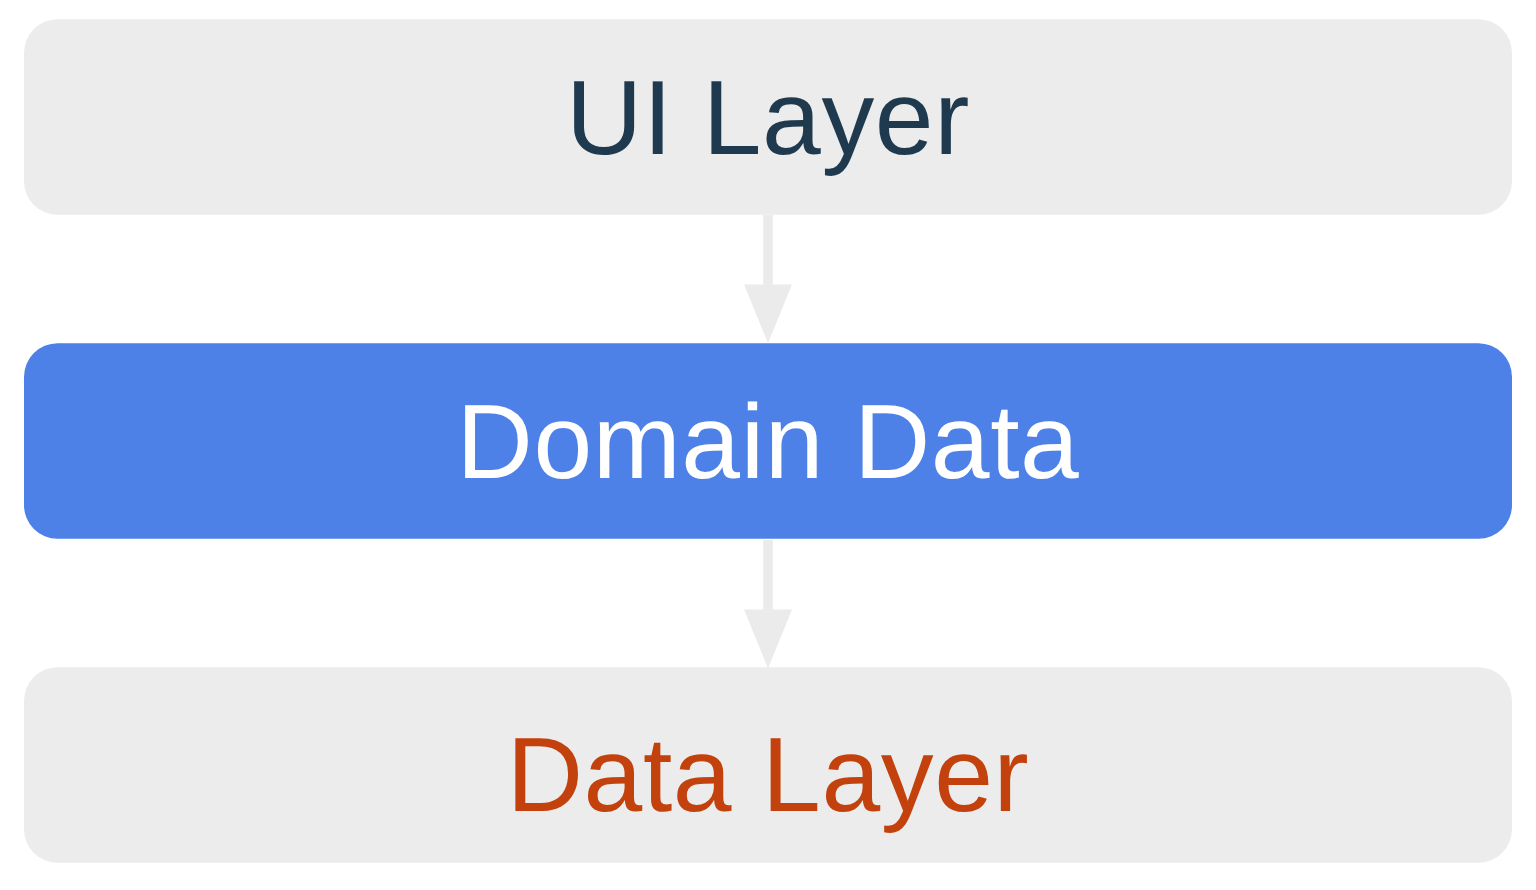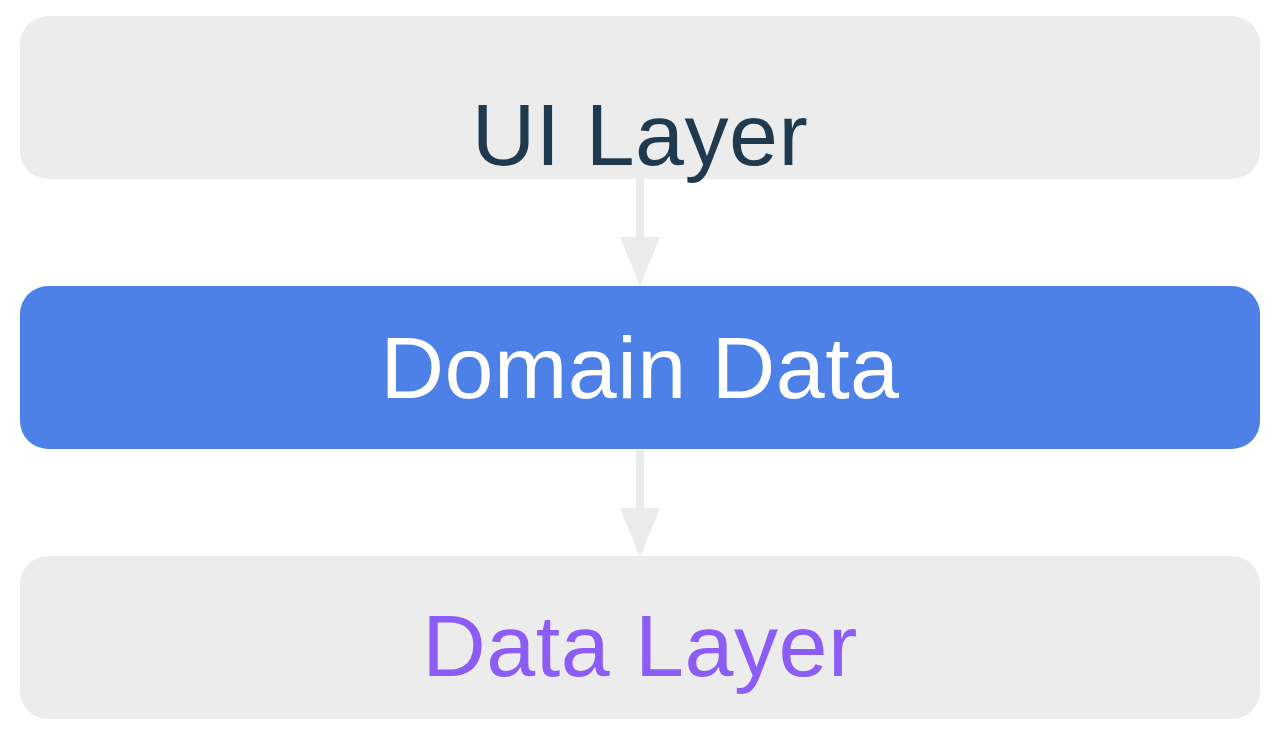--- a/index.html
+++ b/index.html
@@ -29,21 +29,21 @@
     box-sizing: border-box;
   }
   .layer-box .layer-label {
     font-size: 88px;
     font-weight: 400;
     letter-spacing: 0.5px;
     line-height: 1;
     white-space: nowrap;
     user-select: none;
   }
-  #box-ui     { top: 16px; align-items: flex-end;  }
+  #box-ui     { top: 16px;  }
   #box-domain { top: 286px; }
   #box-data   { top: 556px; }
   .arrow {
     position: absolute;
     left: 610px; 
     width: 60px;
     height: 107px;
     display: block;
   }
   #arrow-1 { top: 179px; }
@@ -66,16 +66,16 @@
   <div class="layer-box" id="box-domain" style="background-color: rgb(77, 129, 232);">
     <span class="layer-label" style="color: rgb(255, 255, 255);">Domain Data</span>
   </div>
 
   <svg class="arrow" id="arrow-2" viewBox="0 0 60 107" aria-hidden="true">
     <rect x="26" y="0" width="8" height="62" fill="#EBEBEB"></rect>
     <polygon points="10,58 50,58 30,107" fill="#EBEBEB"></polygon>
   </svg>
 
   <div class="layer-box" id="box-data" style="background-color: rgb(236, 236, 236);">
-    <span class="layer-label" style="color: #8b5cf6; margin-top: 16px;">Data Layer</span>
+    <span class="layer-label" style="color: #c2410c; margin-top: 16px;">Data Layer</span>
   </div>
 
 </div>
 
 </body></html>

